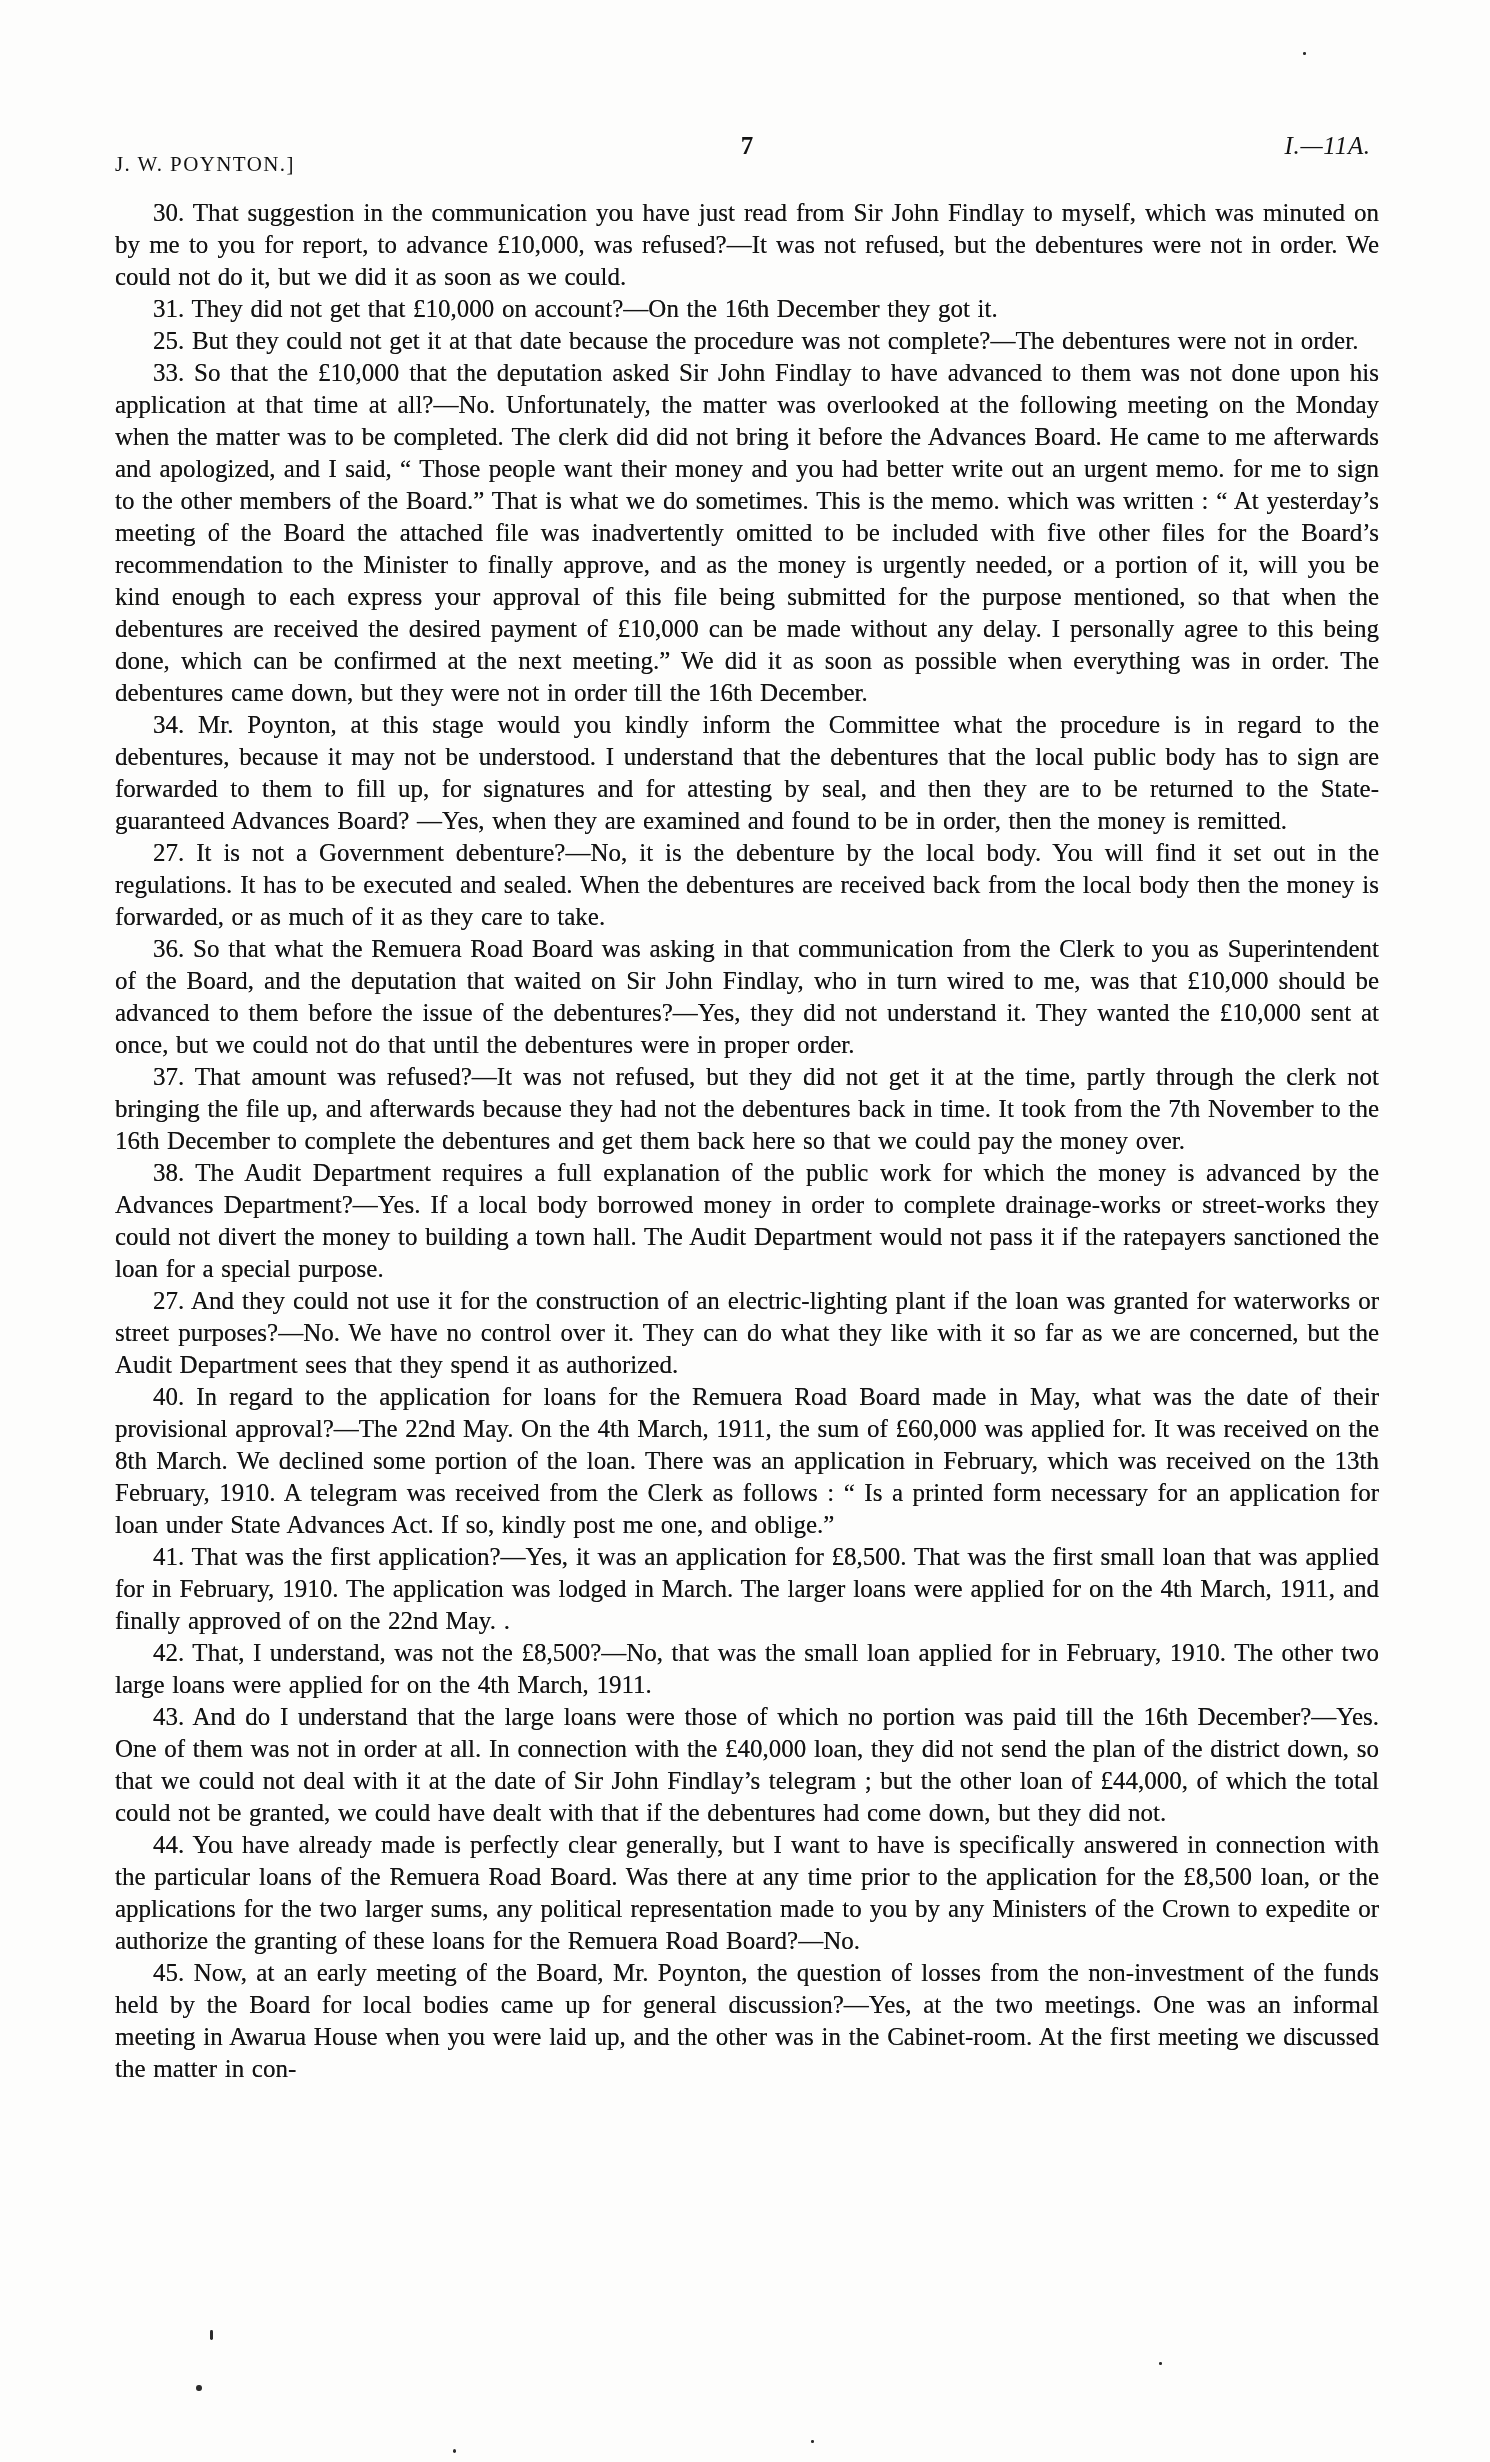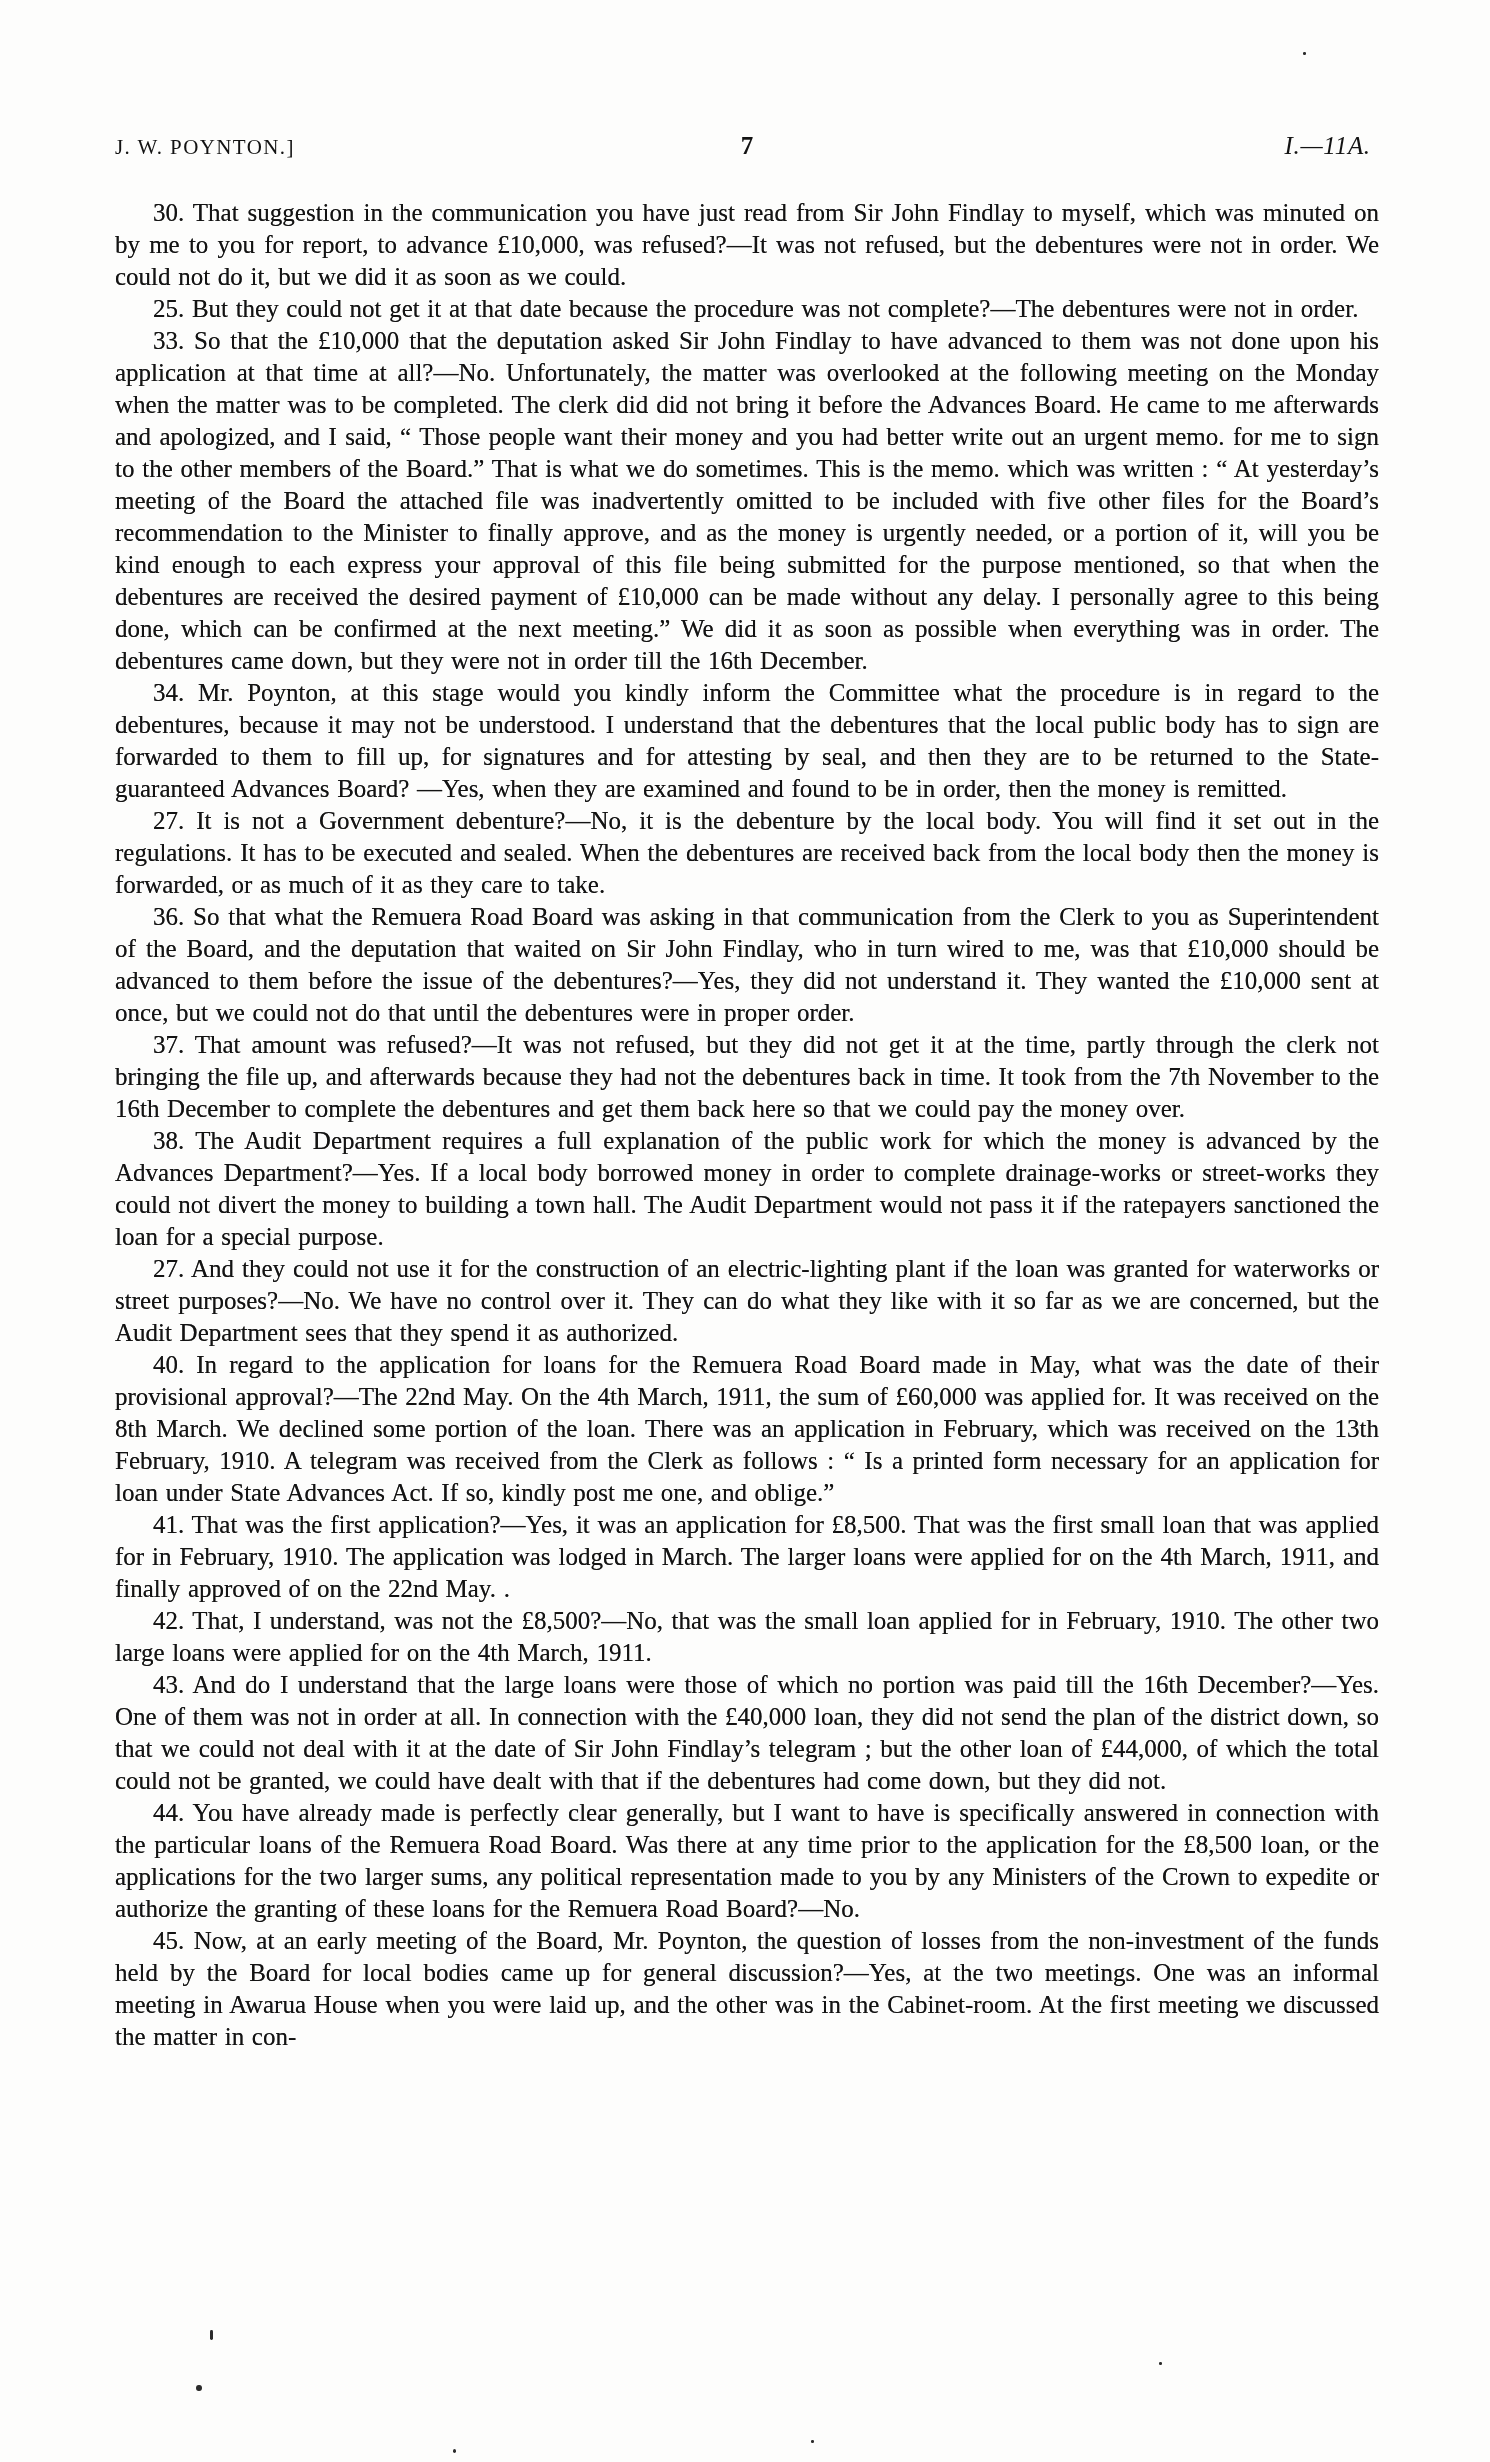--- a/index.html
+++ b/index.html
@@ -20,21 +20,21 @@
   .header {
     position: absolute;
     left: 115px;
     top: 132px;
     width: 1264px;
     height: 34px;
   }
   .header .h-left {
     position: absolute;
     left: 0;
-    top: 3px;
+    top: 20px;
     font-size: 21px;
     letter-spacing: 1.4px;
     white-space: nowrap;
   }
   .header .h-center {
     position: absolute;
     left: 50%;
     top: 0;
     transform: translateX(-50%);
     font-size: 25px;
@@ -78,20 +78,21 @@
 <div class="page">
 
   <div class="header">
     <span class="h-left">J. W. POYNTON.]</span>
     <span class="h-center">7</span>
     <span class="h-right">I.—11A.</span>
   </div>
 
   <div class="body-text">
     <p>30. That suggestion in the communication you have just read from Sir John Findlay to myself, which was minuted on by me to you for report, to advance £10,000, was refused?—It was not refused, but the debentures were not in order.  We could not do it, but we did it as soon as we could.</p>
+    <p>31. They did not get that £10,000 on account?—On the 16th December they got it.</p>
     <p>25. But they could not get it at that date because the procedure was not complete?—The debentures were not in order.</p>
     <p>33. So that the £10,000 that the deputation asked Sir John Findlay to have advanced to them was not done upon his application at that time at all?—No.  Unfortunately, the matter was overlooked at the following meeting on the Monday when the matter was to be completed.  The clerk did did not bring it before the Advances Board.  He came to me afterwards and apologized, and I said, “ Those people want their money and you had better write out an urgent memo. for me to sign to the other members of the Board.”  That is what we do sometimes.  This is the memo. which was written : “ At yesterday’s meeting of the Board the attached file was inadvertently omitted to be included with five other files for the Board’s recommendation to the Minister to finally approve, and as the money is urgently needed, or a portion of it, will you be kind enough to each express your approval of this file being submitted for the purpose mentioned, so that when the debentures are received the desired payment of £10,000 can be made without any delay.  I personally agree to this being done, which can be confirmed at the next meeting.”  We did it as soon as possible when everything was in order.  The debentures came down, but they were not in order till the 16th December.</p>
     <p>34. Mr. Poynton, at this stage would you kindly inform the Committee what the procedure is in regard to the debentures, because it may not be understood.  I understand that the debentures that the local public body has to sign are forwarded to them to fill up, for signatures and for attesting by seal, and then they are to be returned to the State-guaranteed Advances Board? —Yes, when they are examined and found to be in order, then the money is remitted.</p>
     <p>27. It is not a Government debenture?—No, it is the debenture by the local body.  You will find it set out in the regulations.  It has to be executed and sealed.  When the debentures are received back from the local body then the money is forwarded, or as much of it as they care to take.</p>
     <p>36. So that what the Remuera Road Board was asking in that communication from the Clerk to you as Superintendent of the Board, and the deputation that waited on Sir John Findlay, who in turn wired to me, was that £10,000 should be advanced to them before the issue of the debentures?—Yes, they did not understand it.  They wanted the £10,000 sent at once, but we could not do that until the debentures were in proper order.</p>
     <p>37. That amount was refused?—It was not refused, but they did not get it at the time, partly through the clerk not bringing the file up, and afterwards because they had not the debentures back in time.  It took from the 7th November to the 16th December to complete the debentures and get them back here so that we could pay the money over.</p>
     <p>38. The Audit Department requires a full explanation of the public work for which the money is advanced by the Advances Department?—Yes.  If a local body borrowed money in order to complete drainage-works or street-works they could not divert the money to building a town hall.  The Audit Department would not pass it if the ratepayers sanctioned the loan for a special purpose.</p>
     <p>27. And they could not use it for the construction of an electric-lighting plant if the loan was granted for waterworks or street purposes?—No.  We have no control over it.  They can do what they like with it so far as we are concerned, but the Audit Department sees that they spend it as authorized.</p>
     <p>40. In regard to the application for loans for the Remuera Road Board made in May, what was the date of their provisional approval?—The 22nd May.  On the 4th March, 1911, the sum of £60,000 was applied for.  It was received on the 8th March.  We declined some portion of the loan.  There was an application in February, which was received on the 13th February, 1910.  A telegram was received from the Clerk as follows : “ Is a printed form necessary for an application for loan under State Advances Act.  If so, kindly post me one, and oblige.”</p>
     <p>41. That was the first application?—Yes, it was an application for £8,500.  That was the first small loan that was applied for in February, 1910.  The application was lodged in March.  The larger loans were applied for on the 4th March, 1911, and finally approved of on the 22nd May. .</p>

